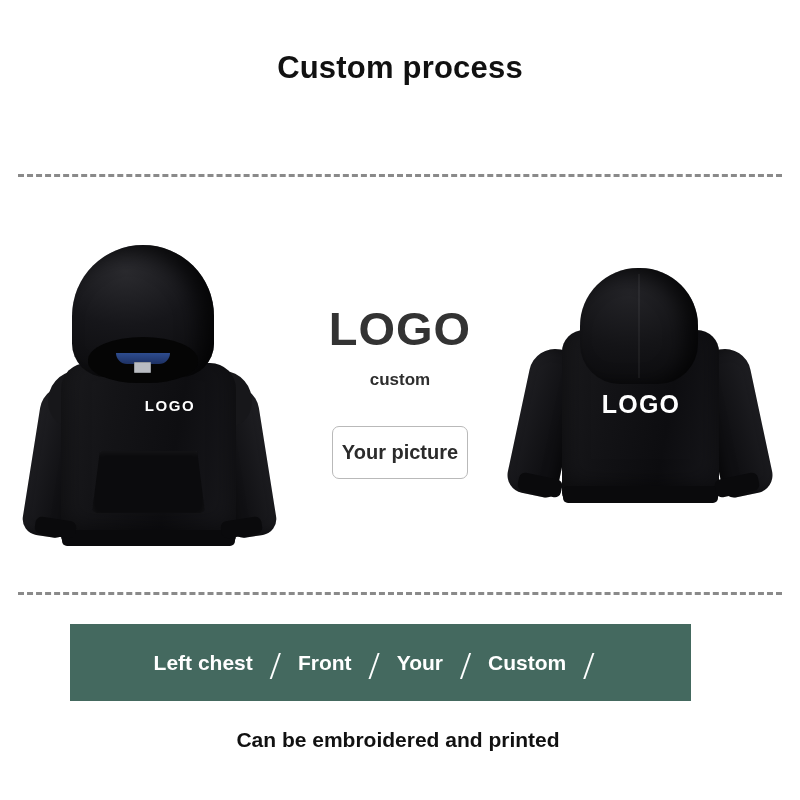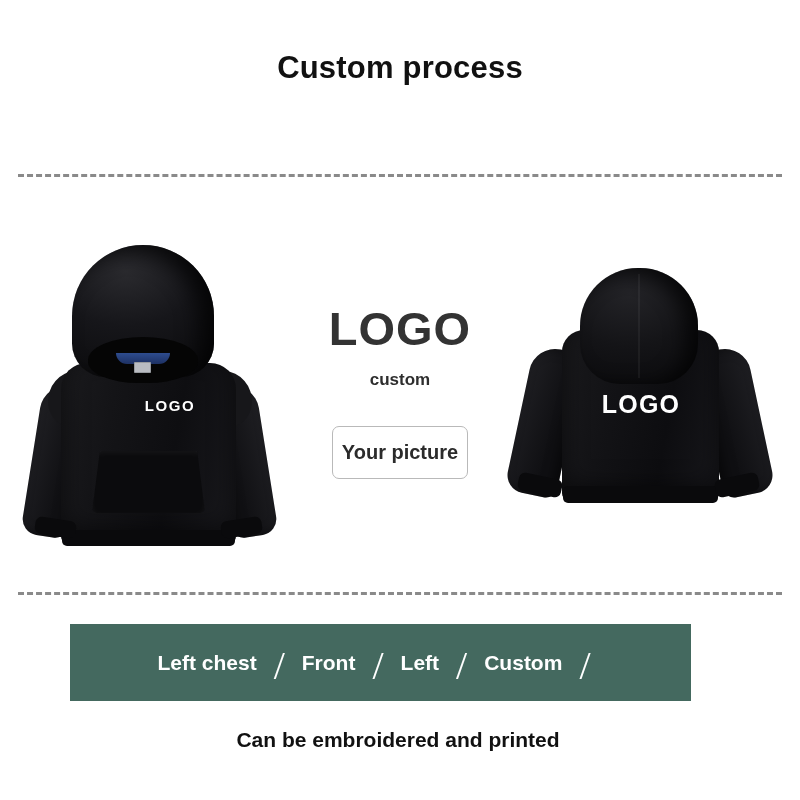--- a/index.html
+++ b/index.html
@@ -368,19 +368,19 @@
 
 </div>
 
 <div class="divider" id="divider-bottom"></div>
 
 <div id="options-bar">
   <span class="option-item">Left chest</span>
   <span class="option-sep">/</span>
   <span class="option-item">Front</span>
   <span class="option-sep">/</span>
-  <span class="option-item">Left</span>
+  <span class="option-item">Your</span>
   <span class="option-sep">/</span>
   <span class="option-item">Custom</span>
   <span class="option-sep">/</span>
 </div>
 
 <div id="footer-note">Can be embroidered and printed</div>
 
 </body></html>

